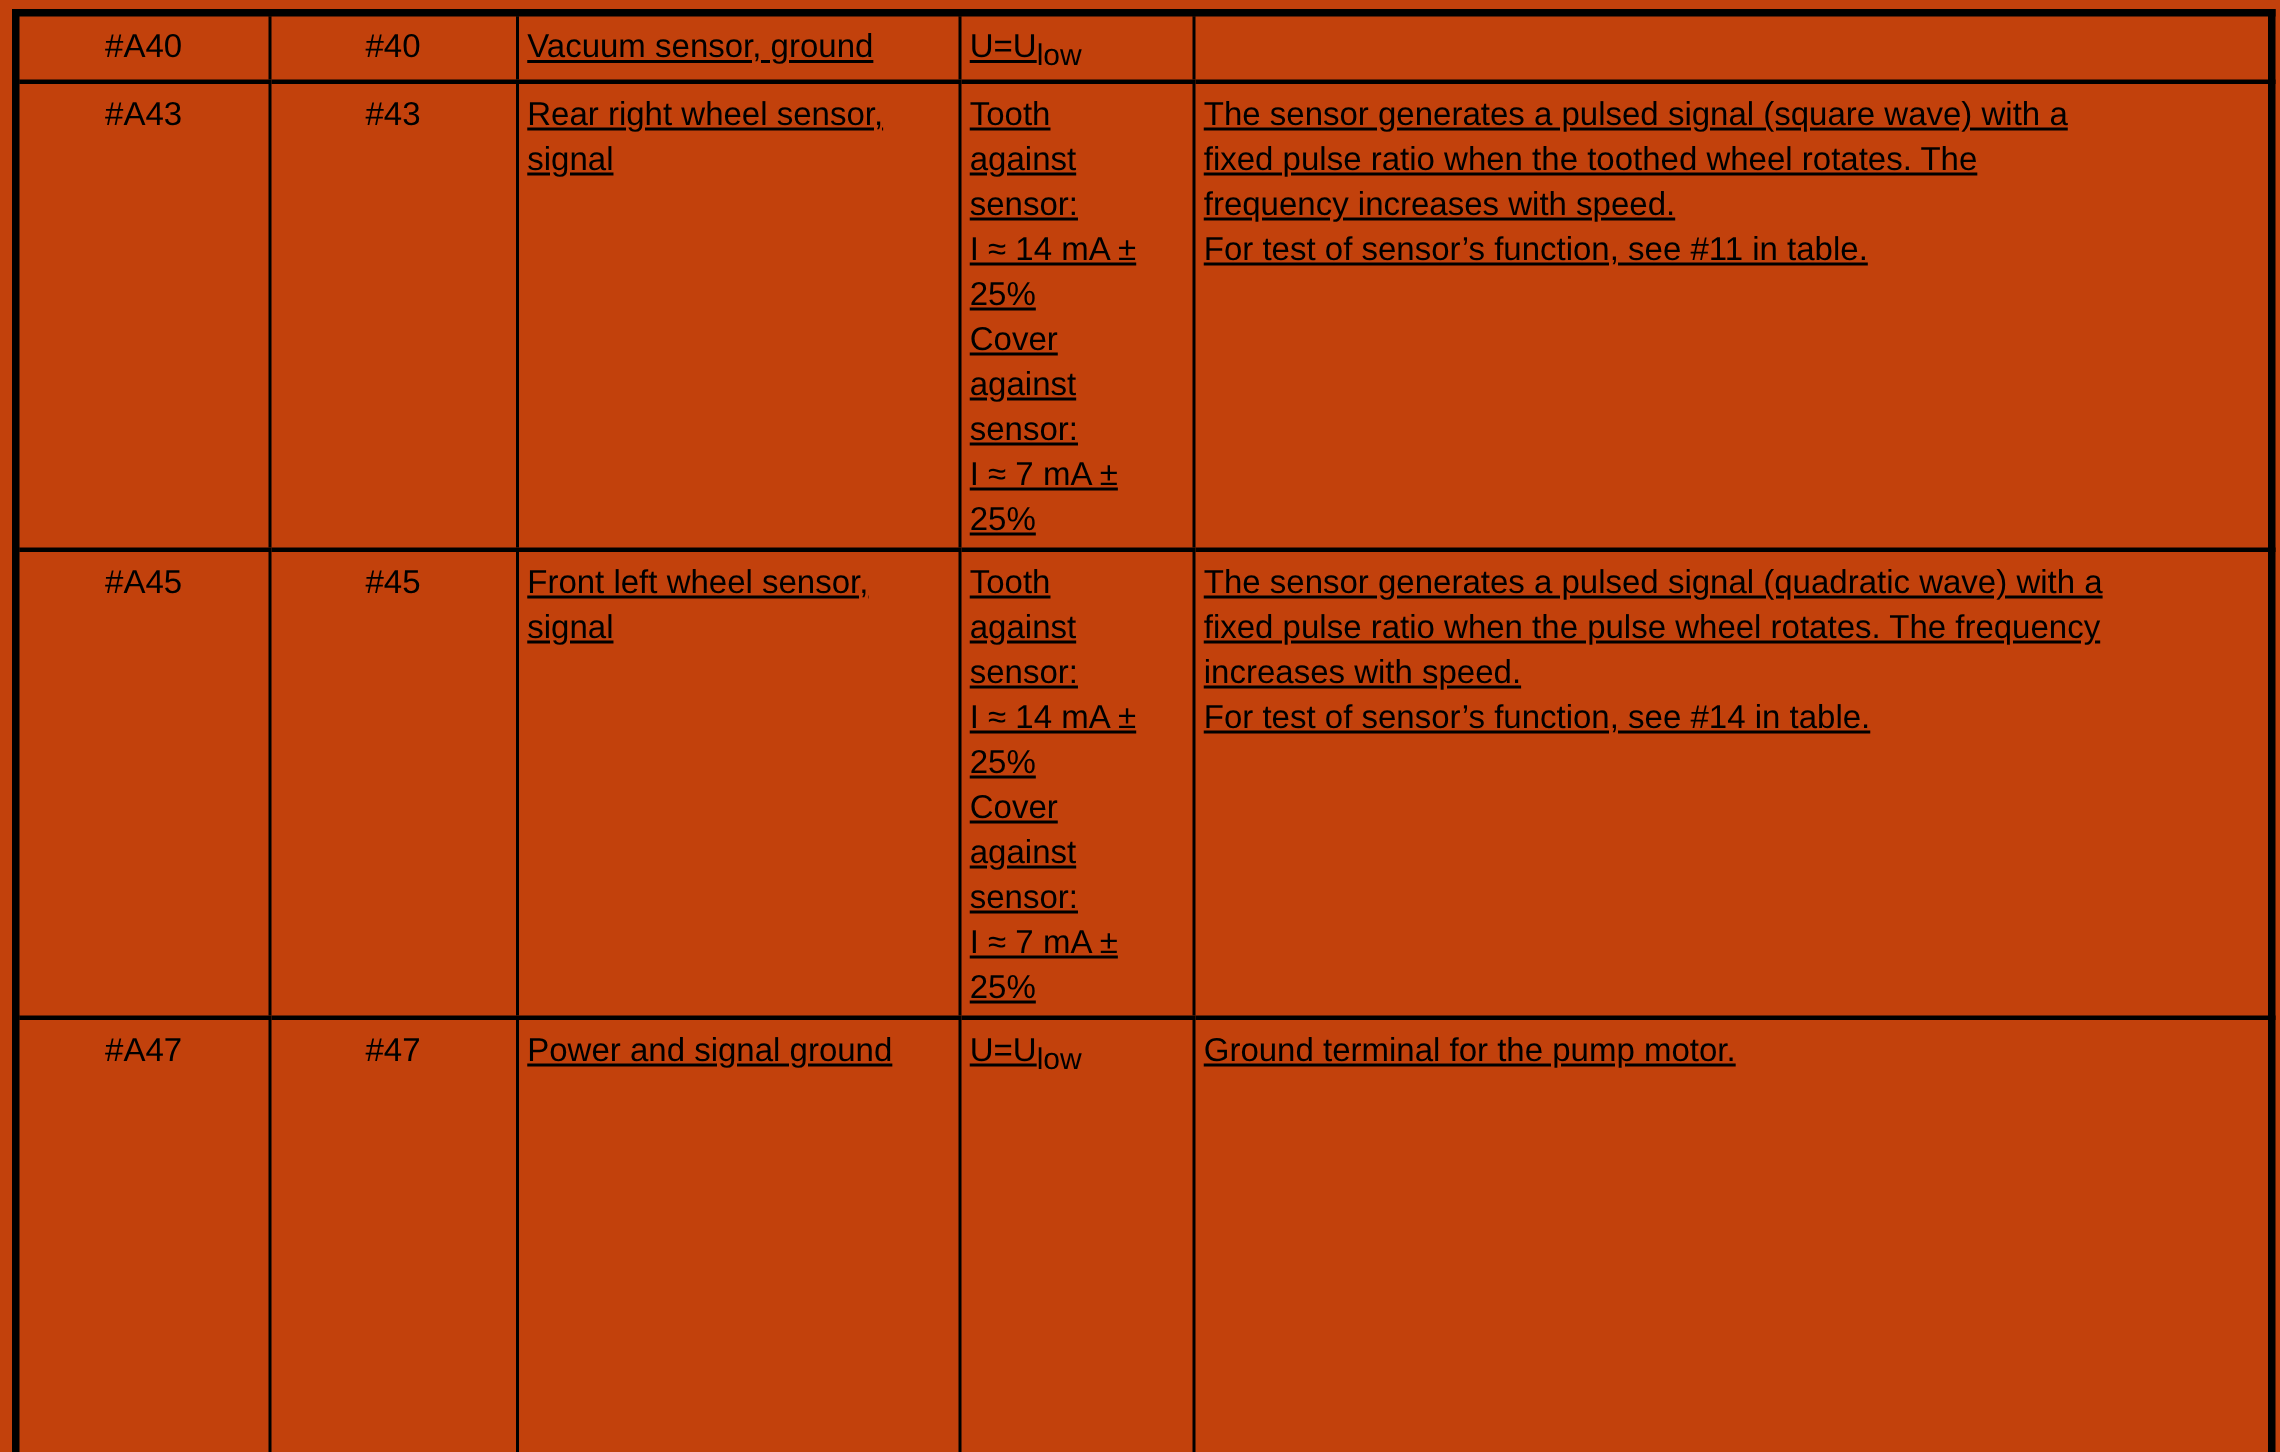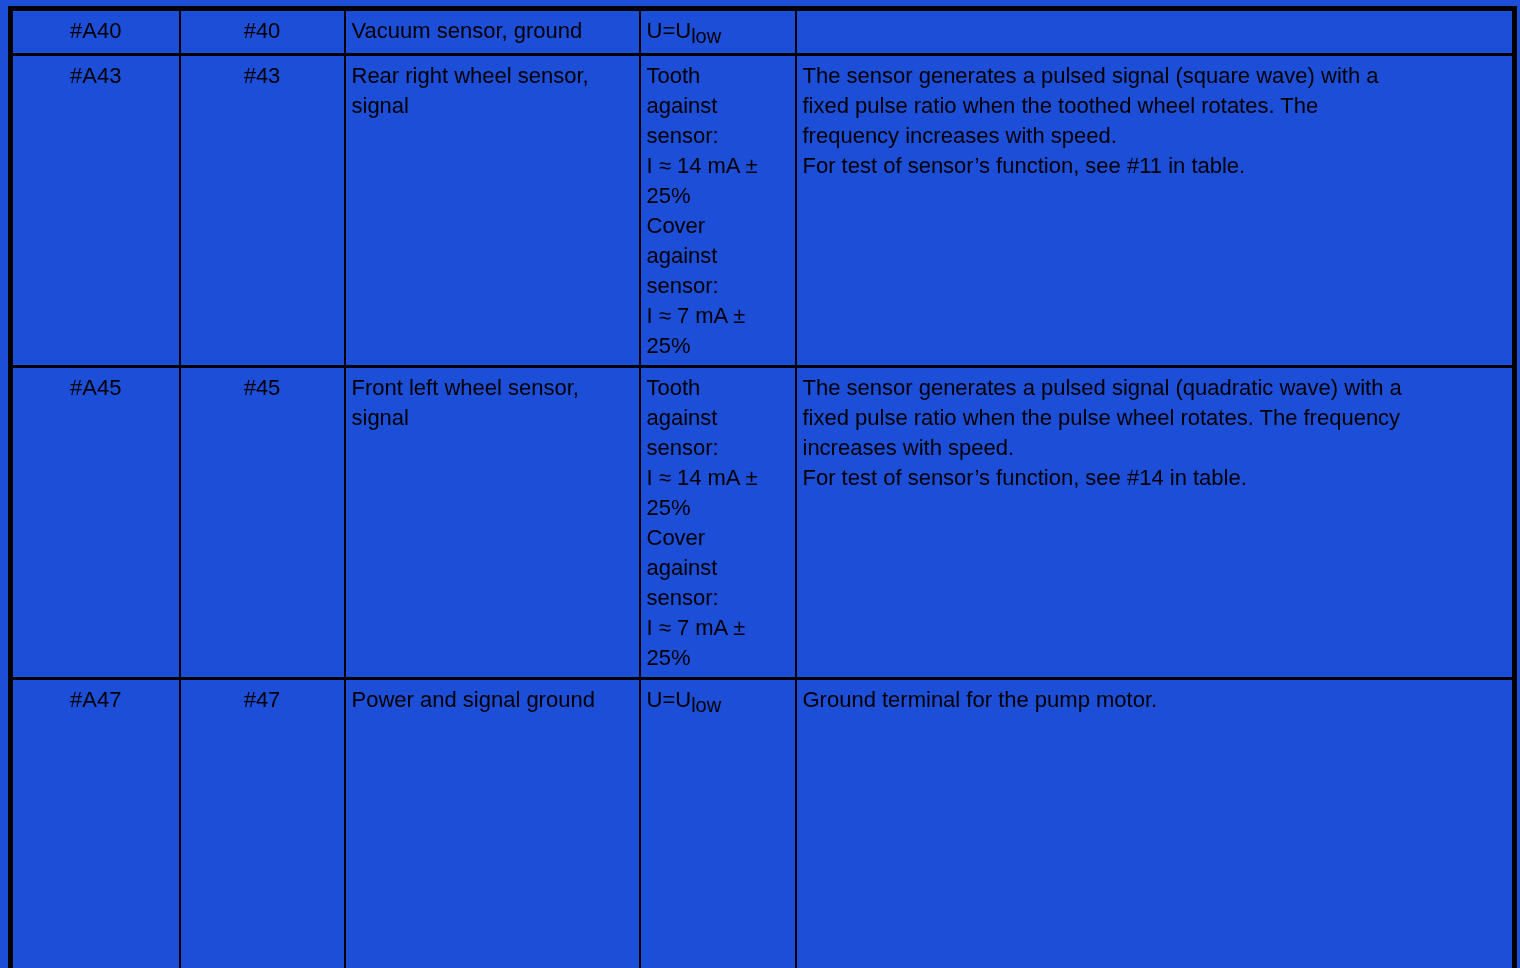--- a/index.html
+++ b/index.html
@@ -4,21 +4,21 @@
 <style>
   html, body {
     margin: 0;
     padding: 0;
     background: #ffffff;
   }
   .page {
     position: relative;
     width: 1520px;
     height: 968px;
-    background: #1d4ed8;
+    background: #c2410c;
     overflow: hidden;
     font-family: "Liberation Sans", sans-serif;
     color: #000000;
   }
   table.pin-table {
     position: absolute;
     left: 8px;
     top: 6px;
     width: 1504px;
     border-collapse: collapse;
@@ -35,20 +35,21 @@
     line-height: 30px;
     padding: 5px 6px 4px 6px;
     overflow: hidden;
     white-space: pre-line;
   }
   td.c-connector, td.c-pin {
     text-align: center;
   }
   td.c-desc, td.c-value, td.c-comment {
     text-align: left;
+    text-decoration: underline;
   }
   sub.u-sub {
     font-size: 20px;
     line-height: 0;
   }
   
   tr:nth-child(1) { height: 46px; }
   tr:nth-child(2) { height: 47px; }
   tr:nth-child(3) { height: 77px; }
   tr:nth-child(4) { height: 310px; }

